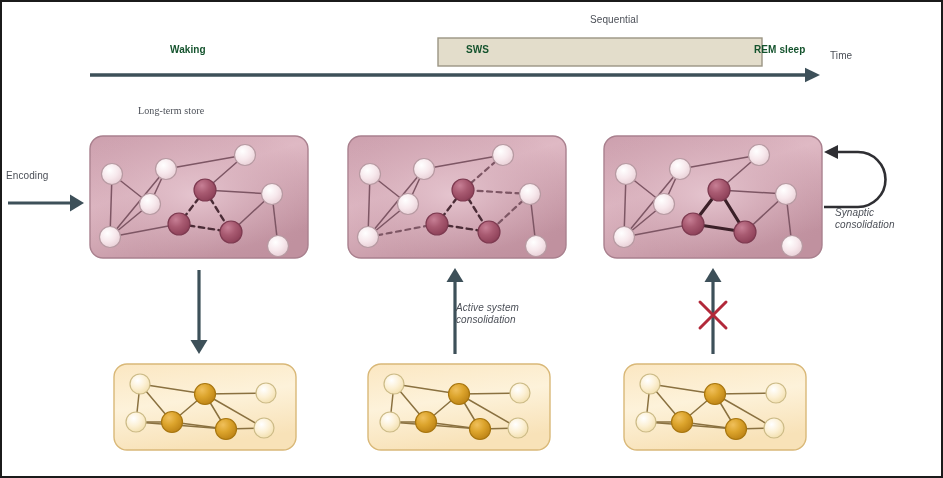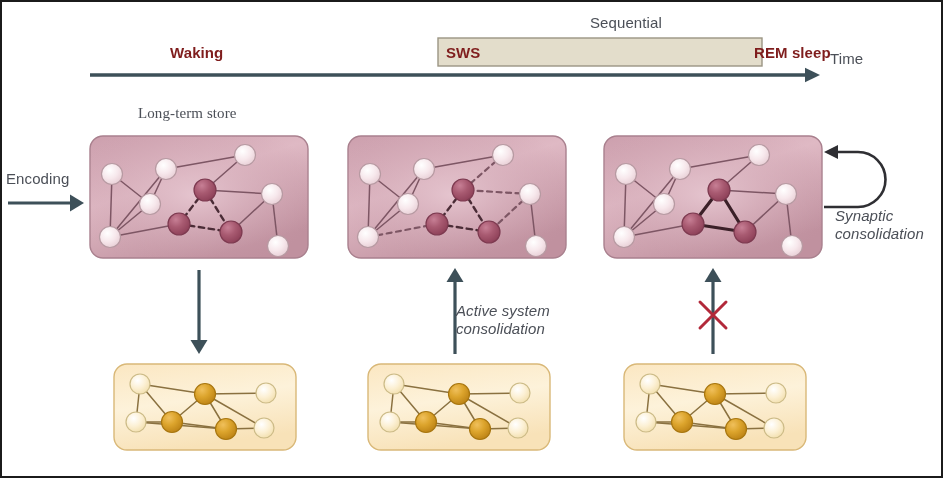--- a/index.html
+++ b/index.html
@@ -25,27 +25,27 @@
   #figure svg.layer {
     position: absolute;
     left: 0;
     top: 0;
     width: 943px;
     height: 478px;
   }
   .lbl {
     position: absolute;
     color: #4b4f57;
-    font-size: 15px;
+    font-size: 10px;
     line-height: 1.18;
     white-space: pre;
     letter-spacing: 0.1px;
   }
   .lbl.bold {
-    color: #7f1d1d;
+    color: #14532d;
     font-weight: bold;
   }
 </style>
 </head>
 <body>
 
 <div id="figure">
 
   <svg class="layer" viewBox="0 0 943 478" xmlns="http://www.w3.org/2000/svg">
     <defs>
@@ -273,21 +273,21 @@
     <g id="loop-layer">
         <path d="M 822 205 L 856 205 A 22 22 0 0 0 856 150 L 835 150" fill="none" stroke="#2f2f33" stroke-width="2.6" stroke-linecap="butt"></path>
         <polygon points="822,150 836,143 836,157" fill="#2f2f33"></polygon>
       </g>
   </svg>
 
   <div class="lbl bold" id="t-waking" style="left: 168px; top: 42px;">Waking</div>
 
   <div class="lbl" id="t-sequential" style="left: 588px; top: 12px;">Sequential</div>
 
-  <div class="lbl bold" id="t-sws" style="left: 444px; top: 42px;">SWS</div>
+  <div class="lbl bold" id="t-sws" style="left: 464px; top: 42px;">SWS</div>
 
   <div class="lbl bold" id="t-rem" style="left: 752px; top: 42px;">REM sleep</div>
 
   <div class="lbl" id="t-time" style="left: 828px; top: 48px;">Time</div>
 
   <div class="lbl" id="t-encoding" style="left: 4px; top: 168px;">Encoding</div>
 
   <div class="lbl" id="t-lts" style="left: 136px; top: 103px; font-family: Liberation Serif, serif;">Long-term store</div>
 
 

